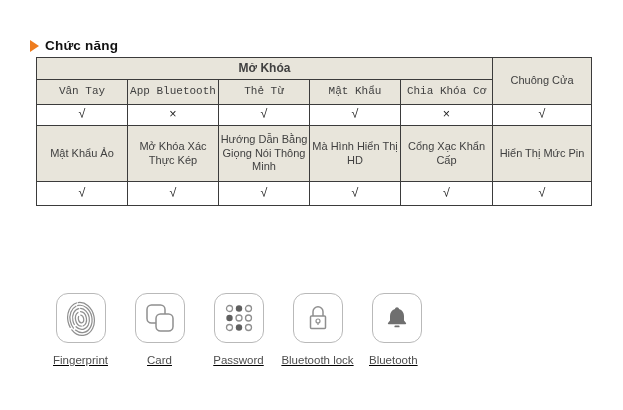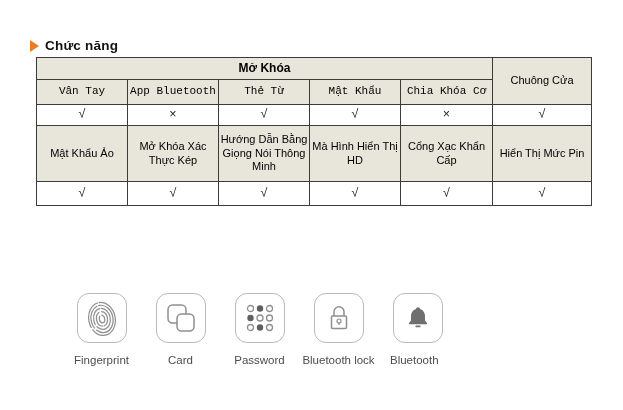--- a/index.html
+++ b/index.html
@@ -21,36 +21,36 @@
   }
 
   
   table.features-table{
     position:absolute;left:36px;top:57px;
     width:556px;border-collapse:collapse;table-layout:fixed;
     border:1.5px solid #3b3b3b;
   }
   .features-table td{
     border:1px solid #3b3b3b;text-align:center;vertical-align:middle;
-    font-size:11px;color:#000000;padding:1px 1px;line-height:1.25;
+    font-size:11px;color:#404040;padding:1px 1px;line-height:1.25;
     overflow:hidden;
   }
   tr.hdr td{background:#e8e5db;}
   tr.val td{background:#ffffff;font-size:12.5px;color:#1d1d1d;}
   td.group{font-weight:bold;font-size:12px;}
   tr.r1 td{height:19px;}
   tr.r2 td{height:22px;font-family:Liberation Mono, monospace;}
   tr.r3 td{height:18px;}
   tr.r4 td{height:53px;}
   tr.r5 td{height:21px;}
 
   
   .features{
-    position:absolute;left:62px;top:293px;
-    display:flex;flex-direction:row;
+    position:absolute;left:41px;top:293px;
+    display:flex;flex-direction:row;text-decoration:underline;
   }
   .feature{width:79px;display:flex;flex-direction:column;align-items:center;}
   .icon-box{
     width:50px;height:50px;border:1.6px solid #b9b9b9;border-radius:12px;
     box-sizing:border-box;display:flex;align-items:center;justify-content:center;background:#fff;
   }
   .feature .label{
     margin-top:11px;font-size:11.5px;color:#4d4d4d;text-align:center;white-space:nowrap;line-height:1.15;
   }
   .feature:last-child .label{

